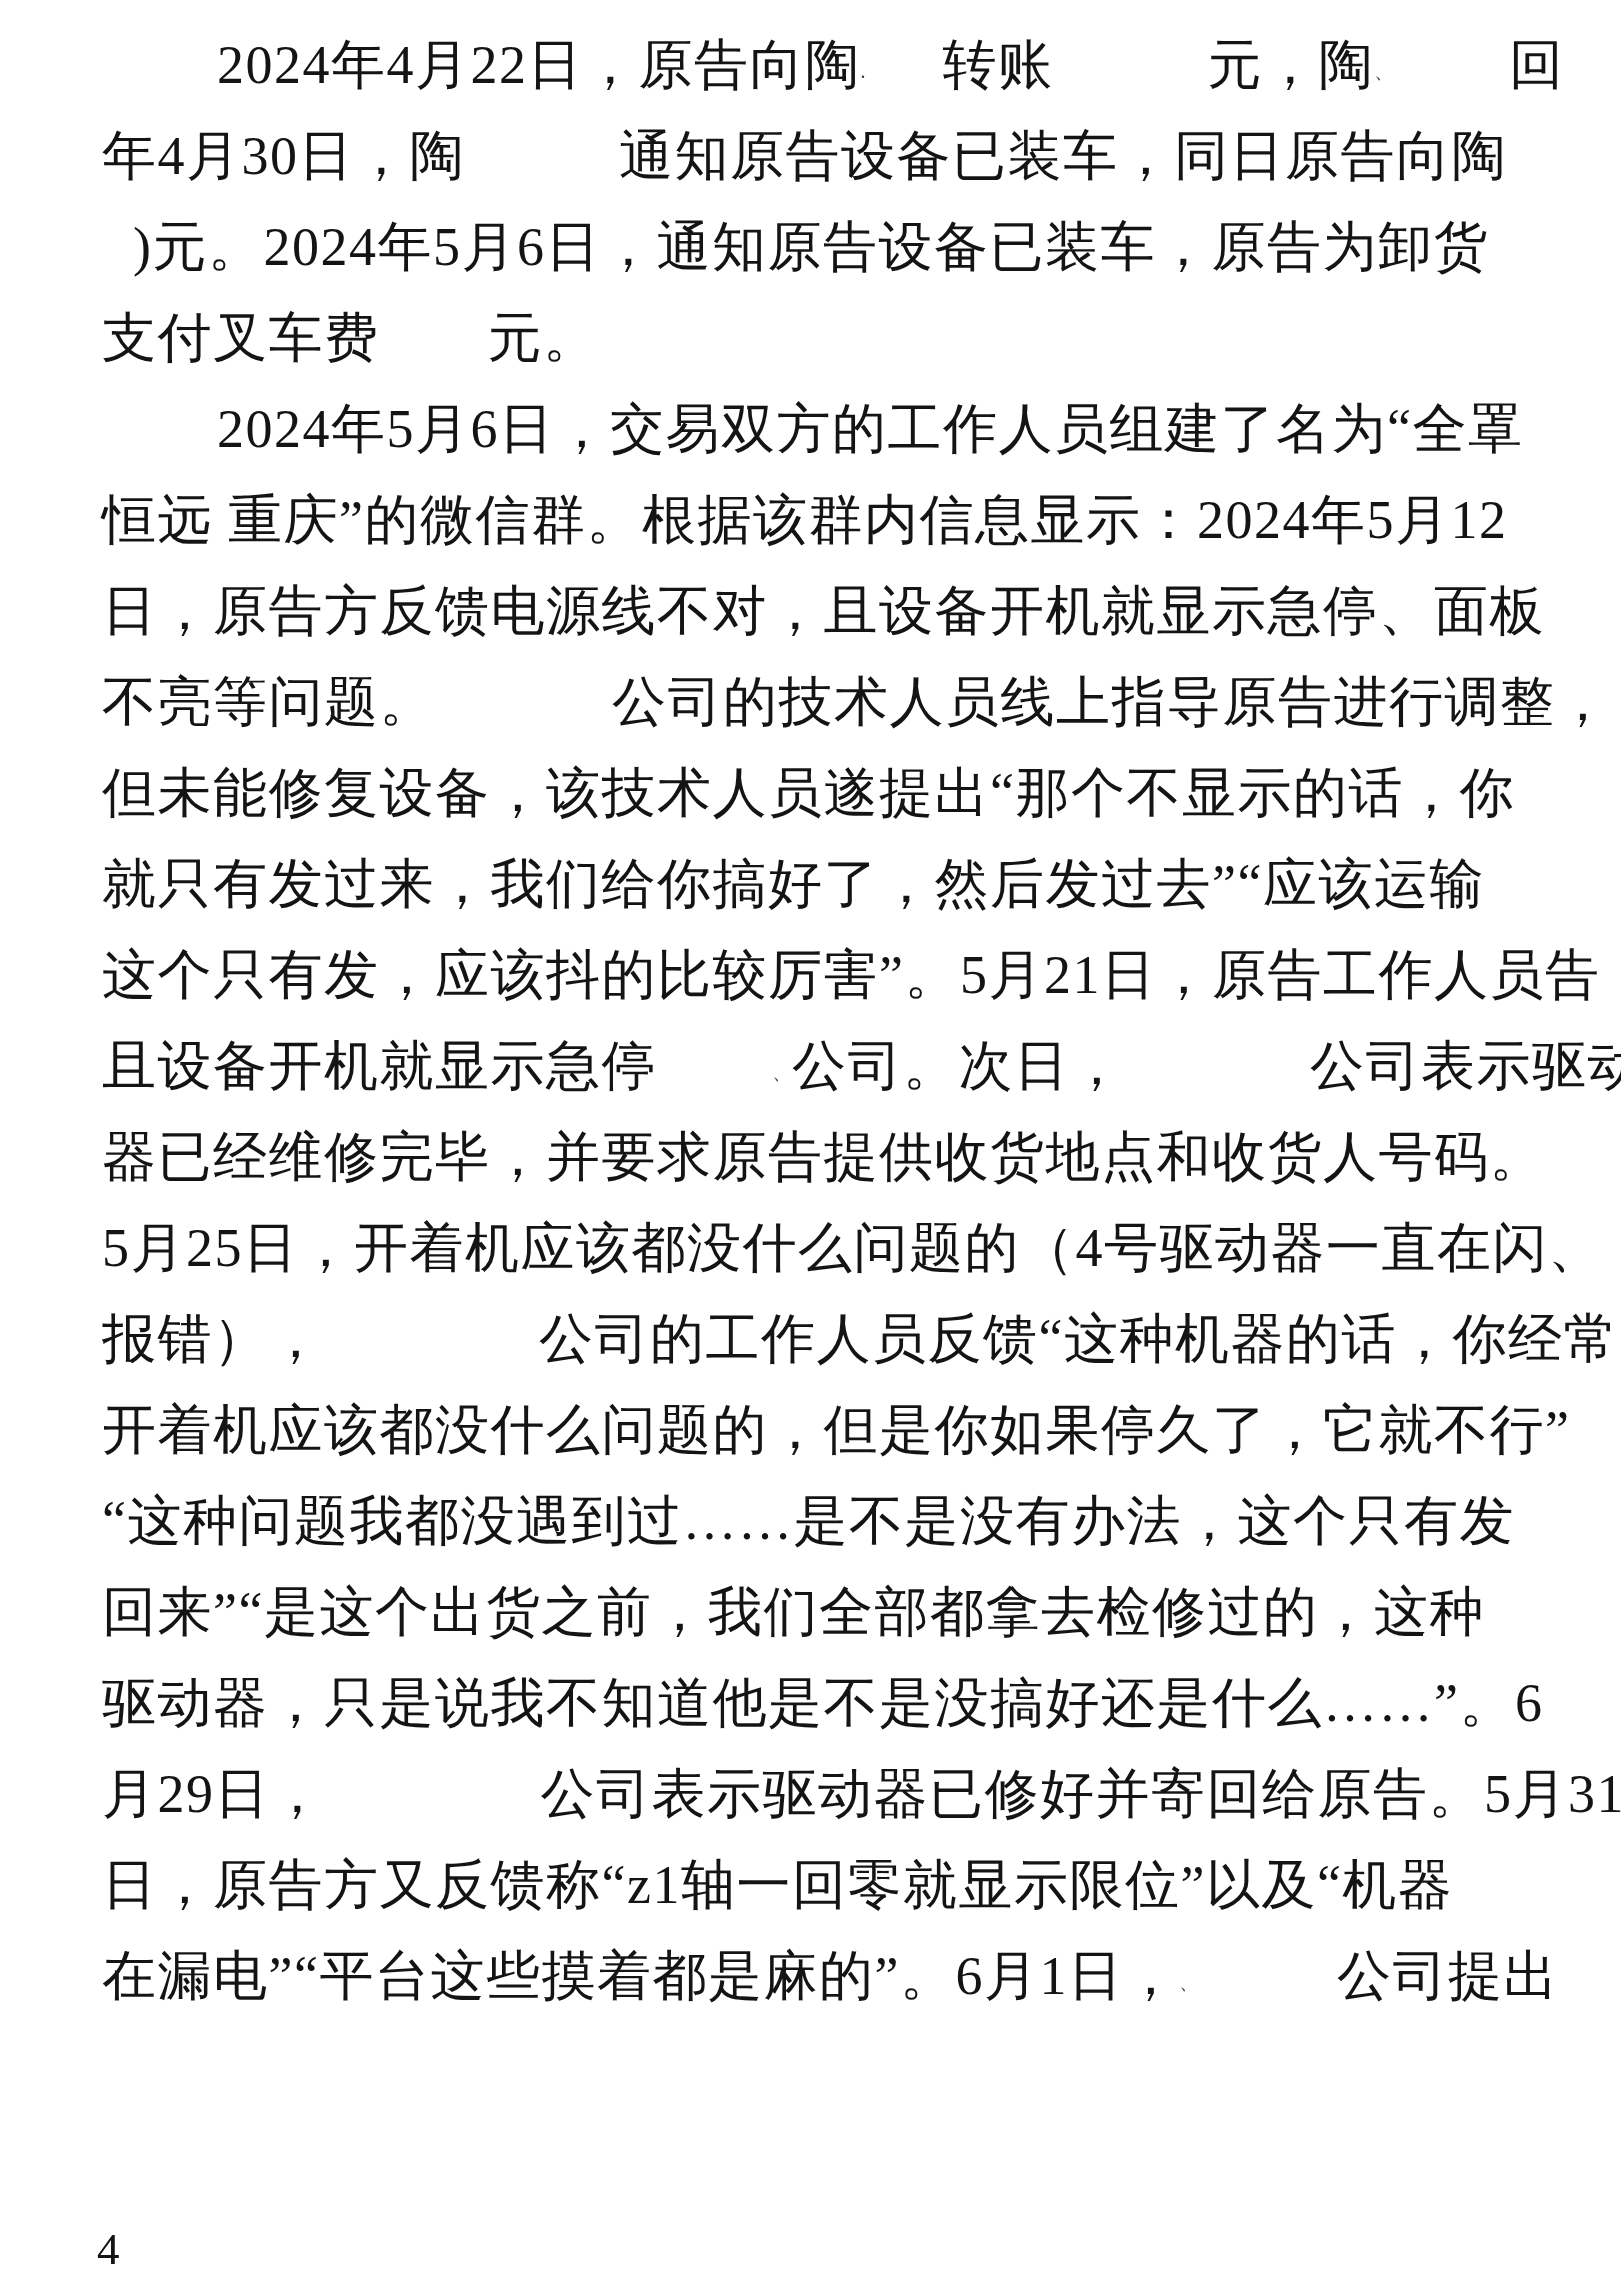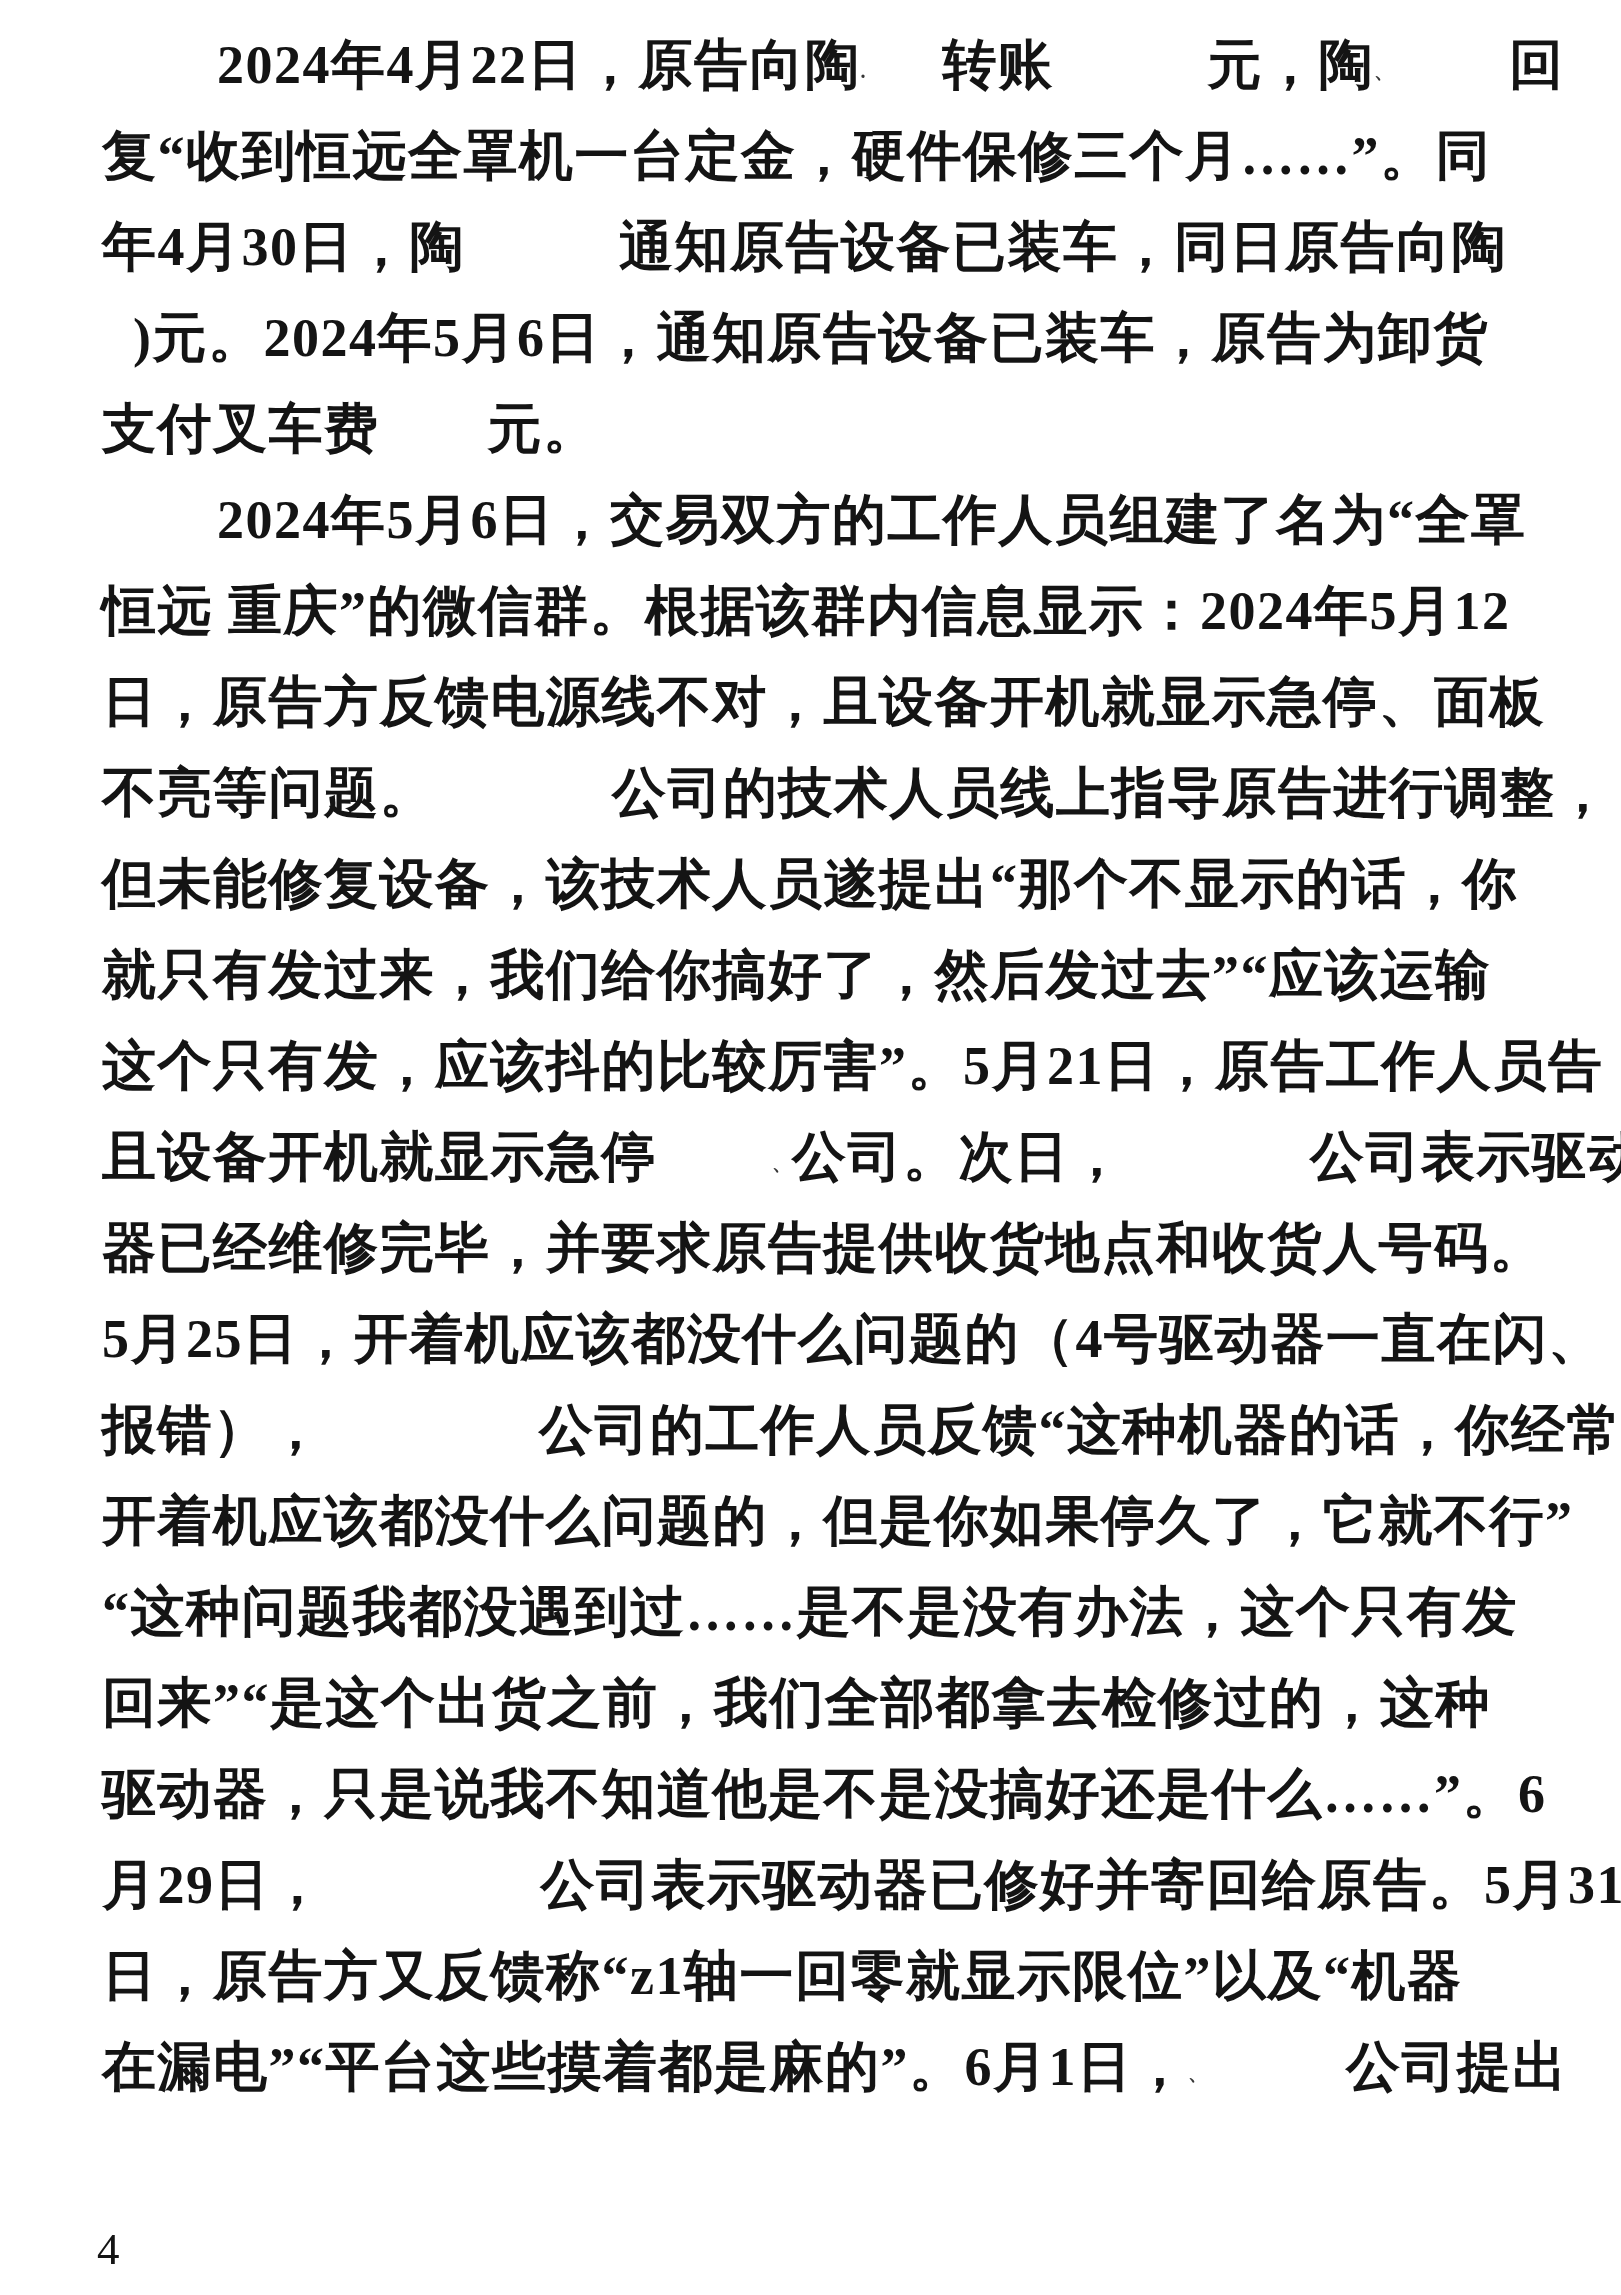--- a/index.html
+++ b/index.html
@@ -20,21 +20,21 @@
     left: 102px;
     top: 20px;
     width: 1454px;
   }
   .line {
     height: 91px;
     line-height: 91px;
     font-size: 54px;
     letter-spacing: 1.5px;
     white-space: nowrap;
-    font-weight: 700;
+    font-weight: 400;
   }
   .seg {
     display: inline;
   }
   .gap {
     display: inline-block;
     height: 0.8px;
   }
   .mark {
     display: inline-block;
@@ -52,21 +52,20 @@
     line-height: 54px;
     color: #141414;
   }
 </style>
 </head>
 <body>
 
 <main>
   <div class="text-block" id="text-block">
       <div class="line"><span class="gap" style="width: 115px;"></span><span class="seg">2024年4月22日，原告向陶</span><span class="seg mark">.</span><span class="gap" style="width: 77px;"></span><span class="seg">转账</span><span class="gap" style="width: 154px;"></span><span class="seg">元，陶</span><span class="seg mark">、</span><span class="gap" style="width: 115px;"></span><span class="seg">回</span></div>
-      <div class="line"><span class="seg">复“收到恒远全罩机一台定金，硬件保修三个月……”。同</span></div>
       <div class="line"><span class="seg">年4月30日，陶</span><span class="gap" style="width: 154px;"></span><span class="seg">通知原告设备已装车，同日原告向陶</span></div>
       <div class="line"><span class="gap" style="width: 31px;"></span><span class="seg">)元。2024年5月6日，通知原告设备已装车，原告为卸货</span></div>
       <div class="line"><span class="seg">支付叉车费</span><span class="gap" style="width: 108px;"></span><span class="seg">元。</span></div>
       <div class="line"><span class="gap" style="width: 115px;"></span><span class="seg">2024年5月6日，交易双方的工作人员组建了名为“全罩</span></div>
       <div class="line"><span class="seg">恒远 重庆”的微信群。根据该群内信息显示：2024年5月12</span></div>
       <div class="line"><span class="seg">日，原告方反馈电源线不对，且设备开机就显示急停、面板</span></div>
       <div class="line"><span class="seg">不亮等问题。</span><span class="gap" style="width: 177px;"></span><span class="seg">公司的技术人员线上指导原告进行调整，</span></div>
       <div class="line"><span class="seg">但未能修复设备，该技术人员遂提出“那个不显示的话，你</span></div>
       <div class="line"><span class="seg">就只有发过来，我们给你搞好了，然后发过去”“应该运输</span></div>
       <div class="line"><span class="seg">这个只有发，应该抖的比较厉害”。5月21日，原告工作人员告</span></div>

